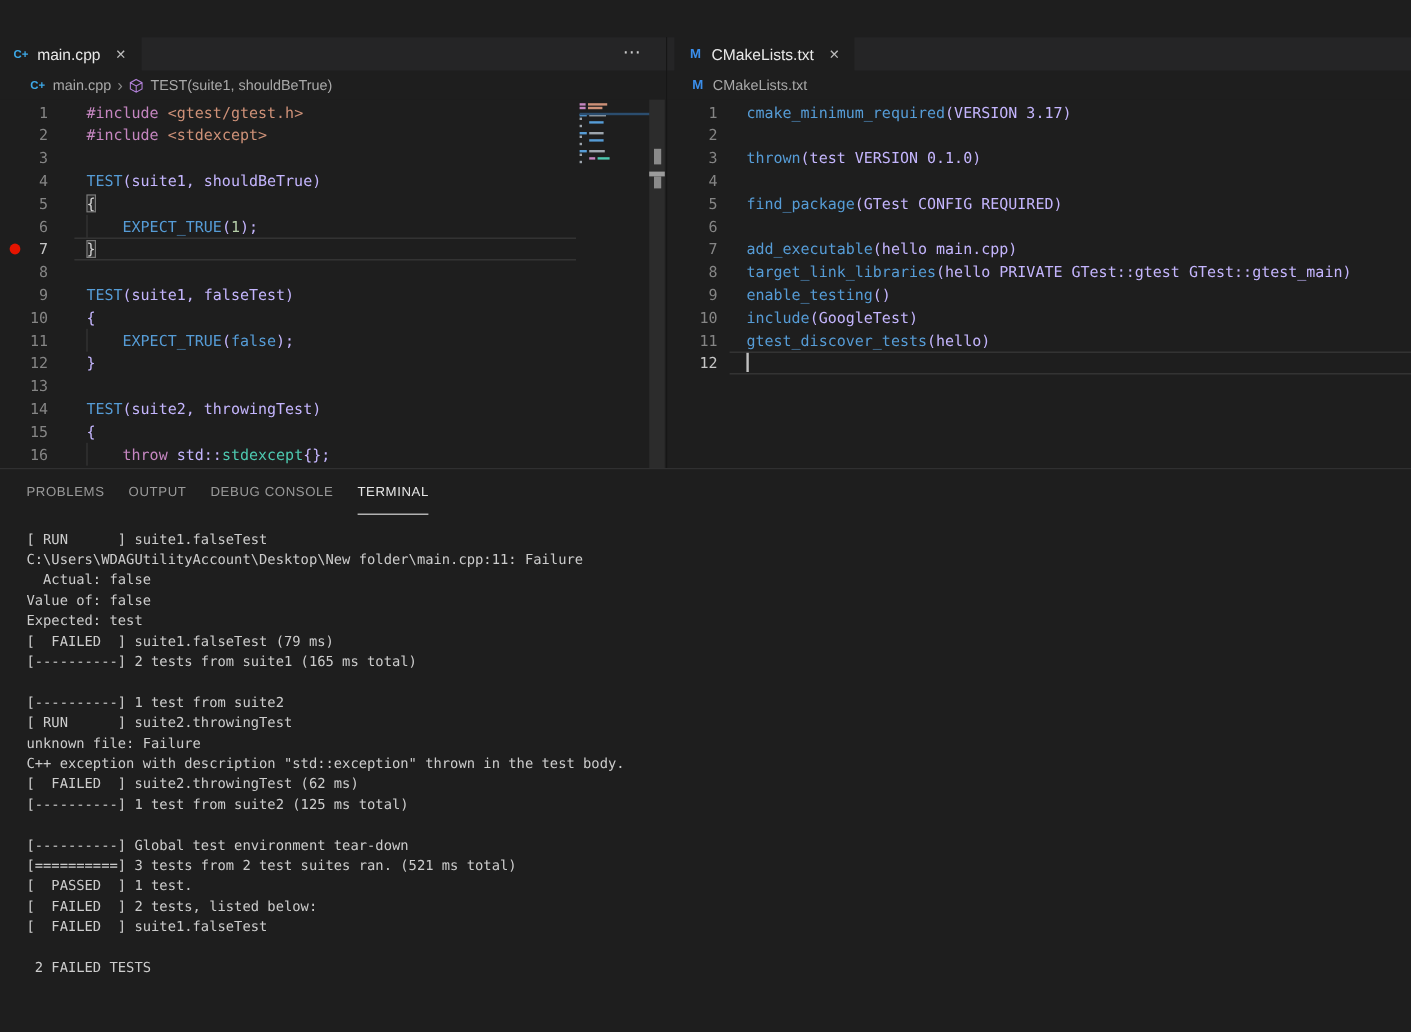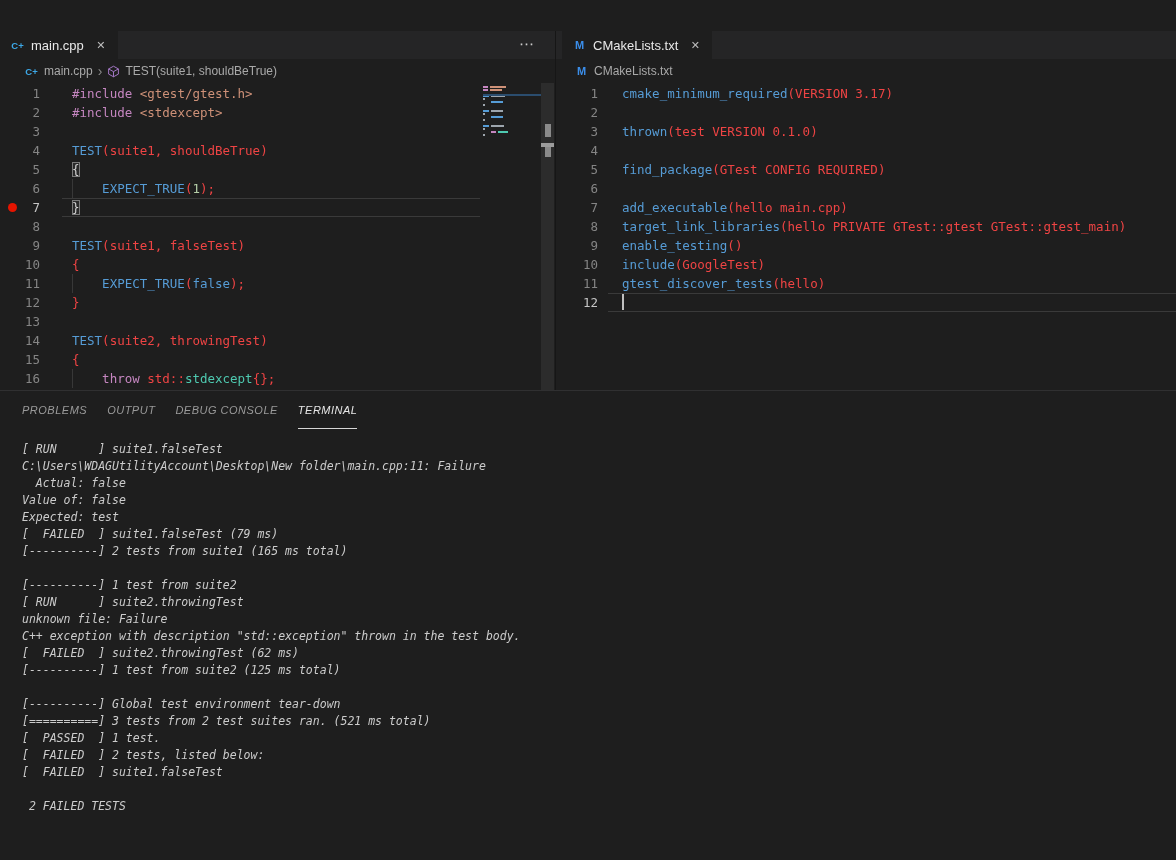--- a/index.html
+++ b/index.html
@@ -40,41 +40,41 @@
   .ln.active{color:#c6c6c6;}
   .code{position:absolute;left:72px;top:0;white-space:pre;color:#d4d4d4;}
   .group.right .code{left:66px;}
   .hl{position:absolute;top:0;height:19px;border-top:1px solid #3a3a3a;border-bottom:1px solid #3a3a3a;}
   .group.left .hl{left:62px;width:418px;}
   .group.right .hl{left:52px;right:0;}
   .bp{position:absolute;left:8px;top:5px;width:9px;height:9px;border-radius:50%;}
   .guide{position:absolute;left:72px;top:0;width:1px;height:19px;background:#383838;}
   .caret{position:absolute;left:66px;top:1px;width:1.5px;height:16px;background:#c0c0c0;}
 
-  .tk-pl{color:#ef4444;}
+  .tk-pl{color:#c4b5fd;}
   .tk-pp{color:#c586c0;}
   .tk-str{color:#ce9178;}
   .tk-fn{color:#569cd6;}
   .tk-num{color:#b5cea8;}
   .tk-kw{color:#569cd6;}
   .tk-ty{color:#4ec9b0;}
   .tk-bx{color:#d4d4d4;outline:1px solid #7b7b7b;outline-offset:-1px;background:rgba(128,128,128,.12);}
 
   
   .minimap{position:absolute;left:483px;top:55px;width:60px;height:55px;}
   .mmrow{position:absolute;left:0;height:2px;display:flex;gap:2px;}
   .mmseg{height:2px;display:inline-block;}
   .mm-hl{position:absolute;left:483px;top:63px;width:62px;height:2px;}
   .sbar{position:absolute;left:541px;top:52px;width:13px;height:338px;background:#2c2c2c;}
   .sb-thumb{position:absolute;left:4px;top:41px;width:6px;height:13px;background:#8a8a8a;}
   .sb-tbar{position:absolute;left:0;top:60px;width:13px;height:4px;background:#9c9c9c;}
   .sb-tstem{position:absolute;left:4px;top:64px;width:6px;height:10px;background:#8a8a8a;}
 
   
-  .panel{position:absolute;top:390px;left:0;width:1176px;height:470px;background:#1e1e1e;border-top:1px solid #303031;font-style:italic;}
+  .panel{position:absolute;top:390px;left:0;width:1176px;height:470px;background:#1e1e1e;border-top:1px solid #303031;}
   .ptabs{position:absolute;top:0;left:0;right:0;height:38px;display:flex;gap:20px;padding:13px 0 0 22px;font-size:11px;letter-spacing:.5px;}
   .ptab{color:#9a9a9a;padding-bottom:5px;cursor:pointer;white-space:nowrap;}
   .ptab.active{color:#e7e7e7;border-bottom:1px solid #d7d7d7;}
   .terminal{position:absolute;top:50px;left:22px;right:10px;bottom:0;font-family:"DejaVu Sans Mono",monospace;font-size:11.5px;color:#cccccc;overflow:hidden;}
   .tline{height:17px;line-height:17px;white-space:pre;}
 
   svg.cube{display:block;}
 </style>
 </head>
 <body>

